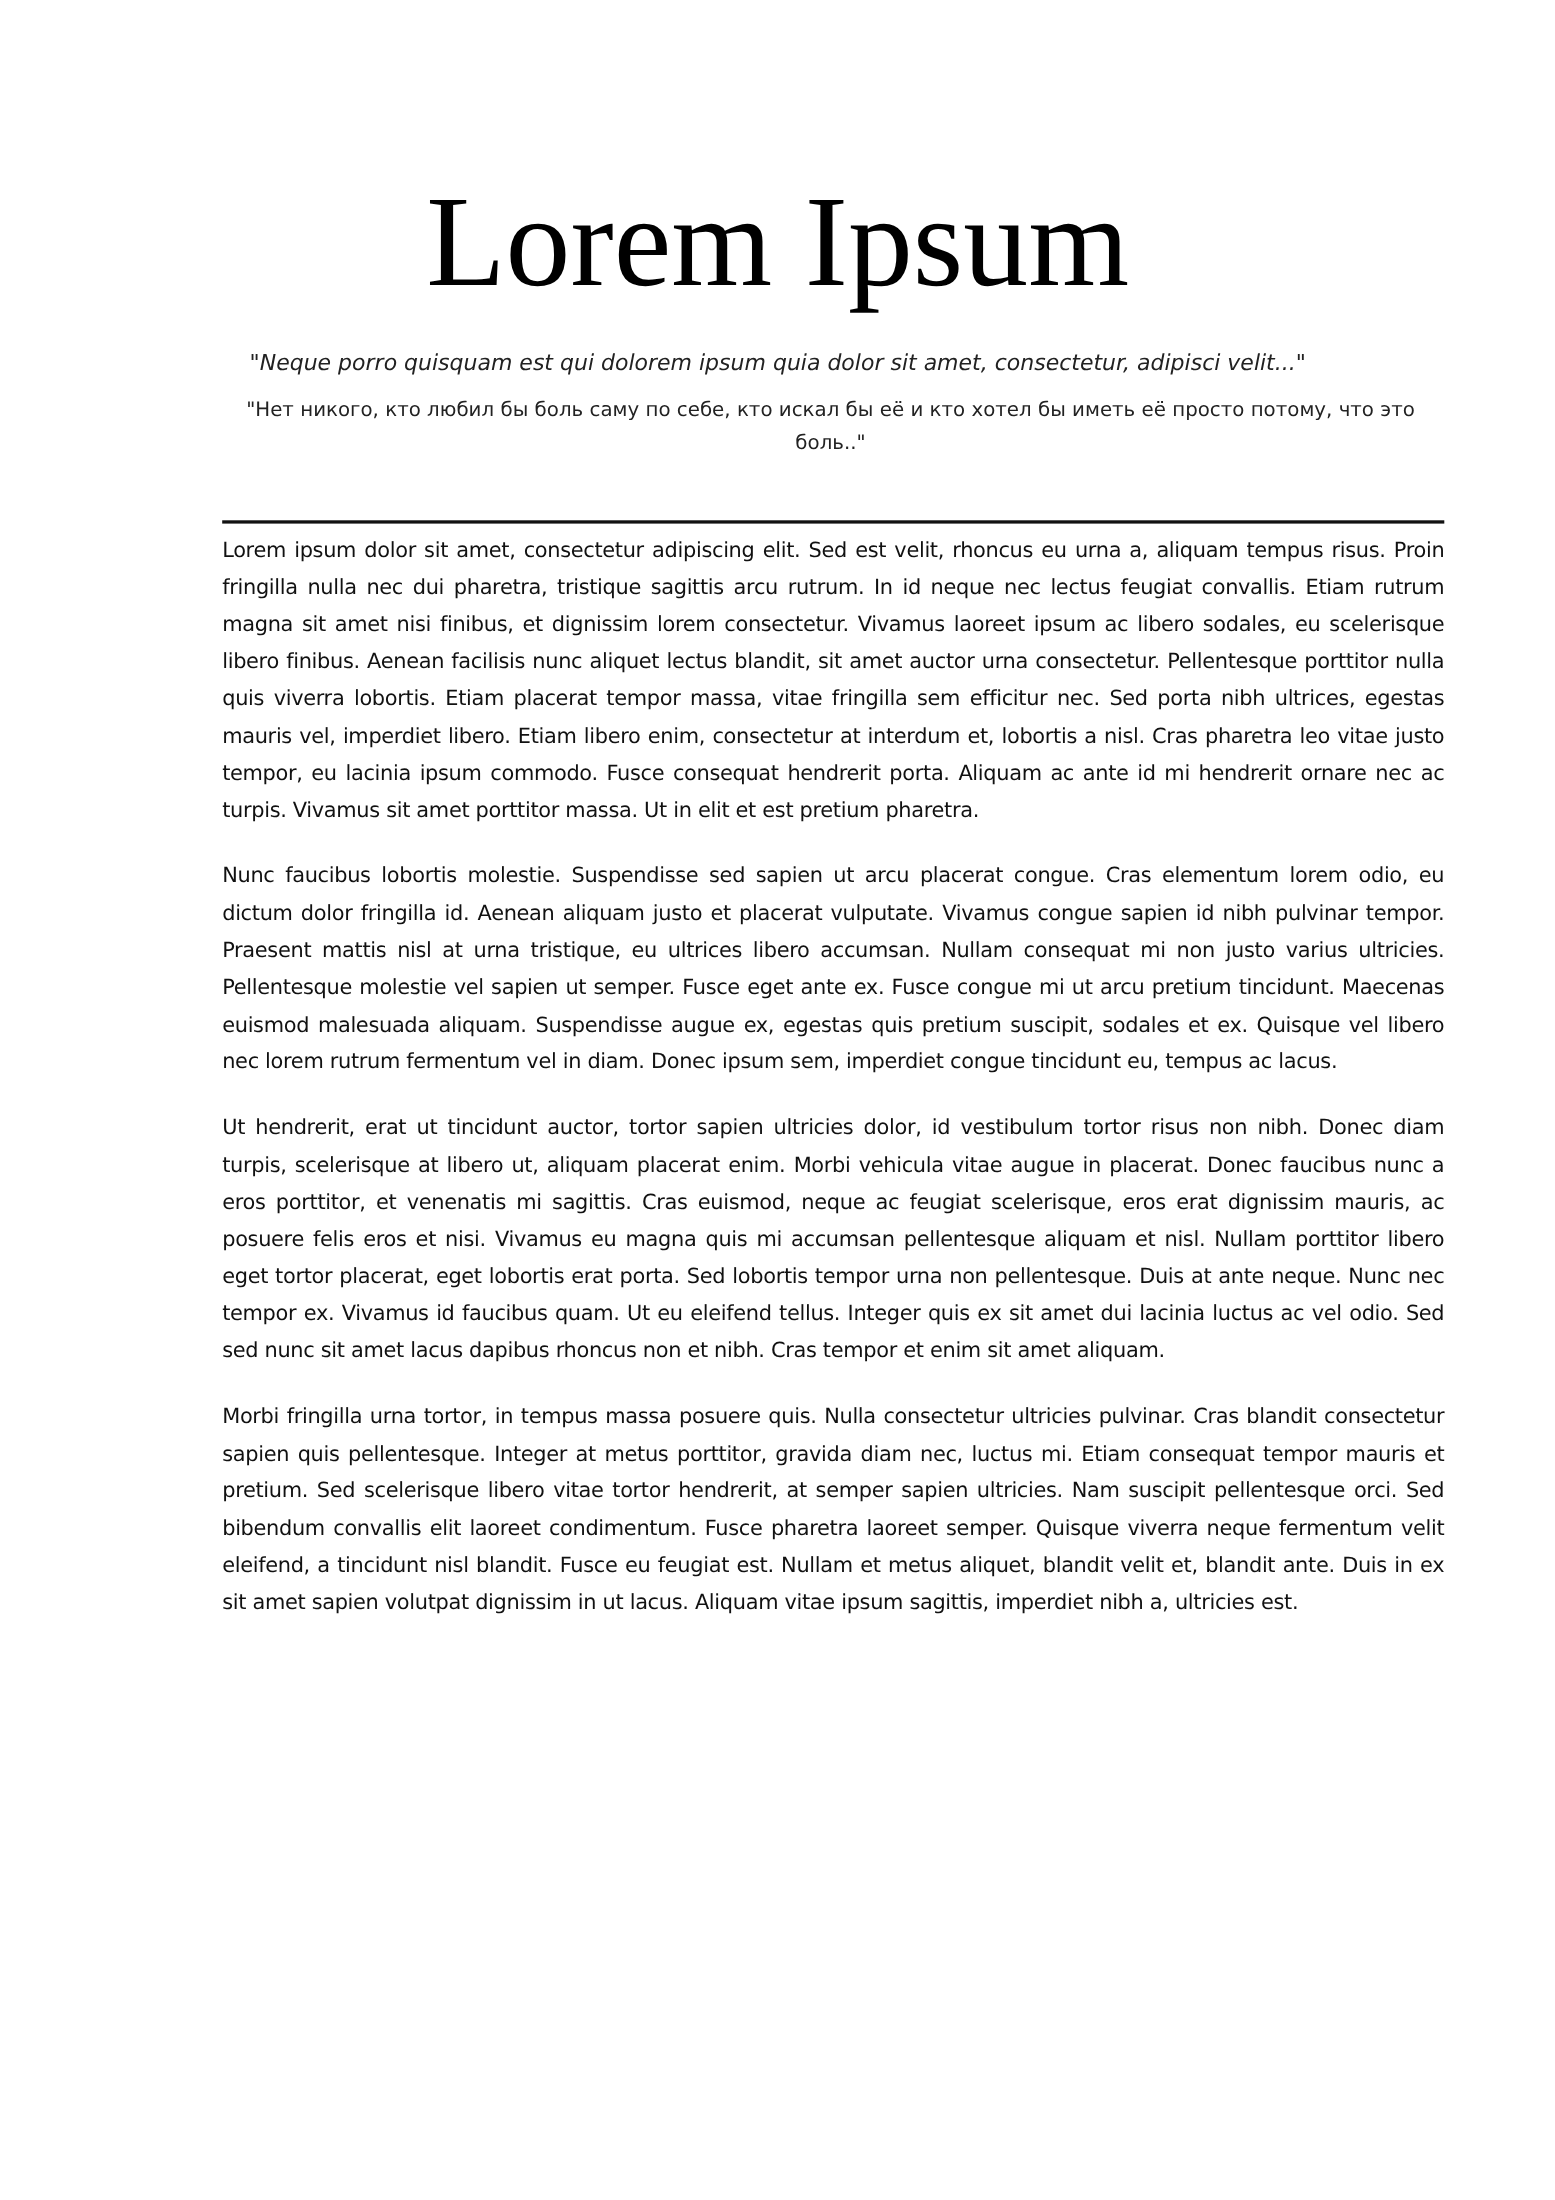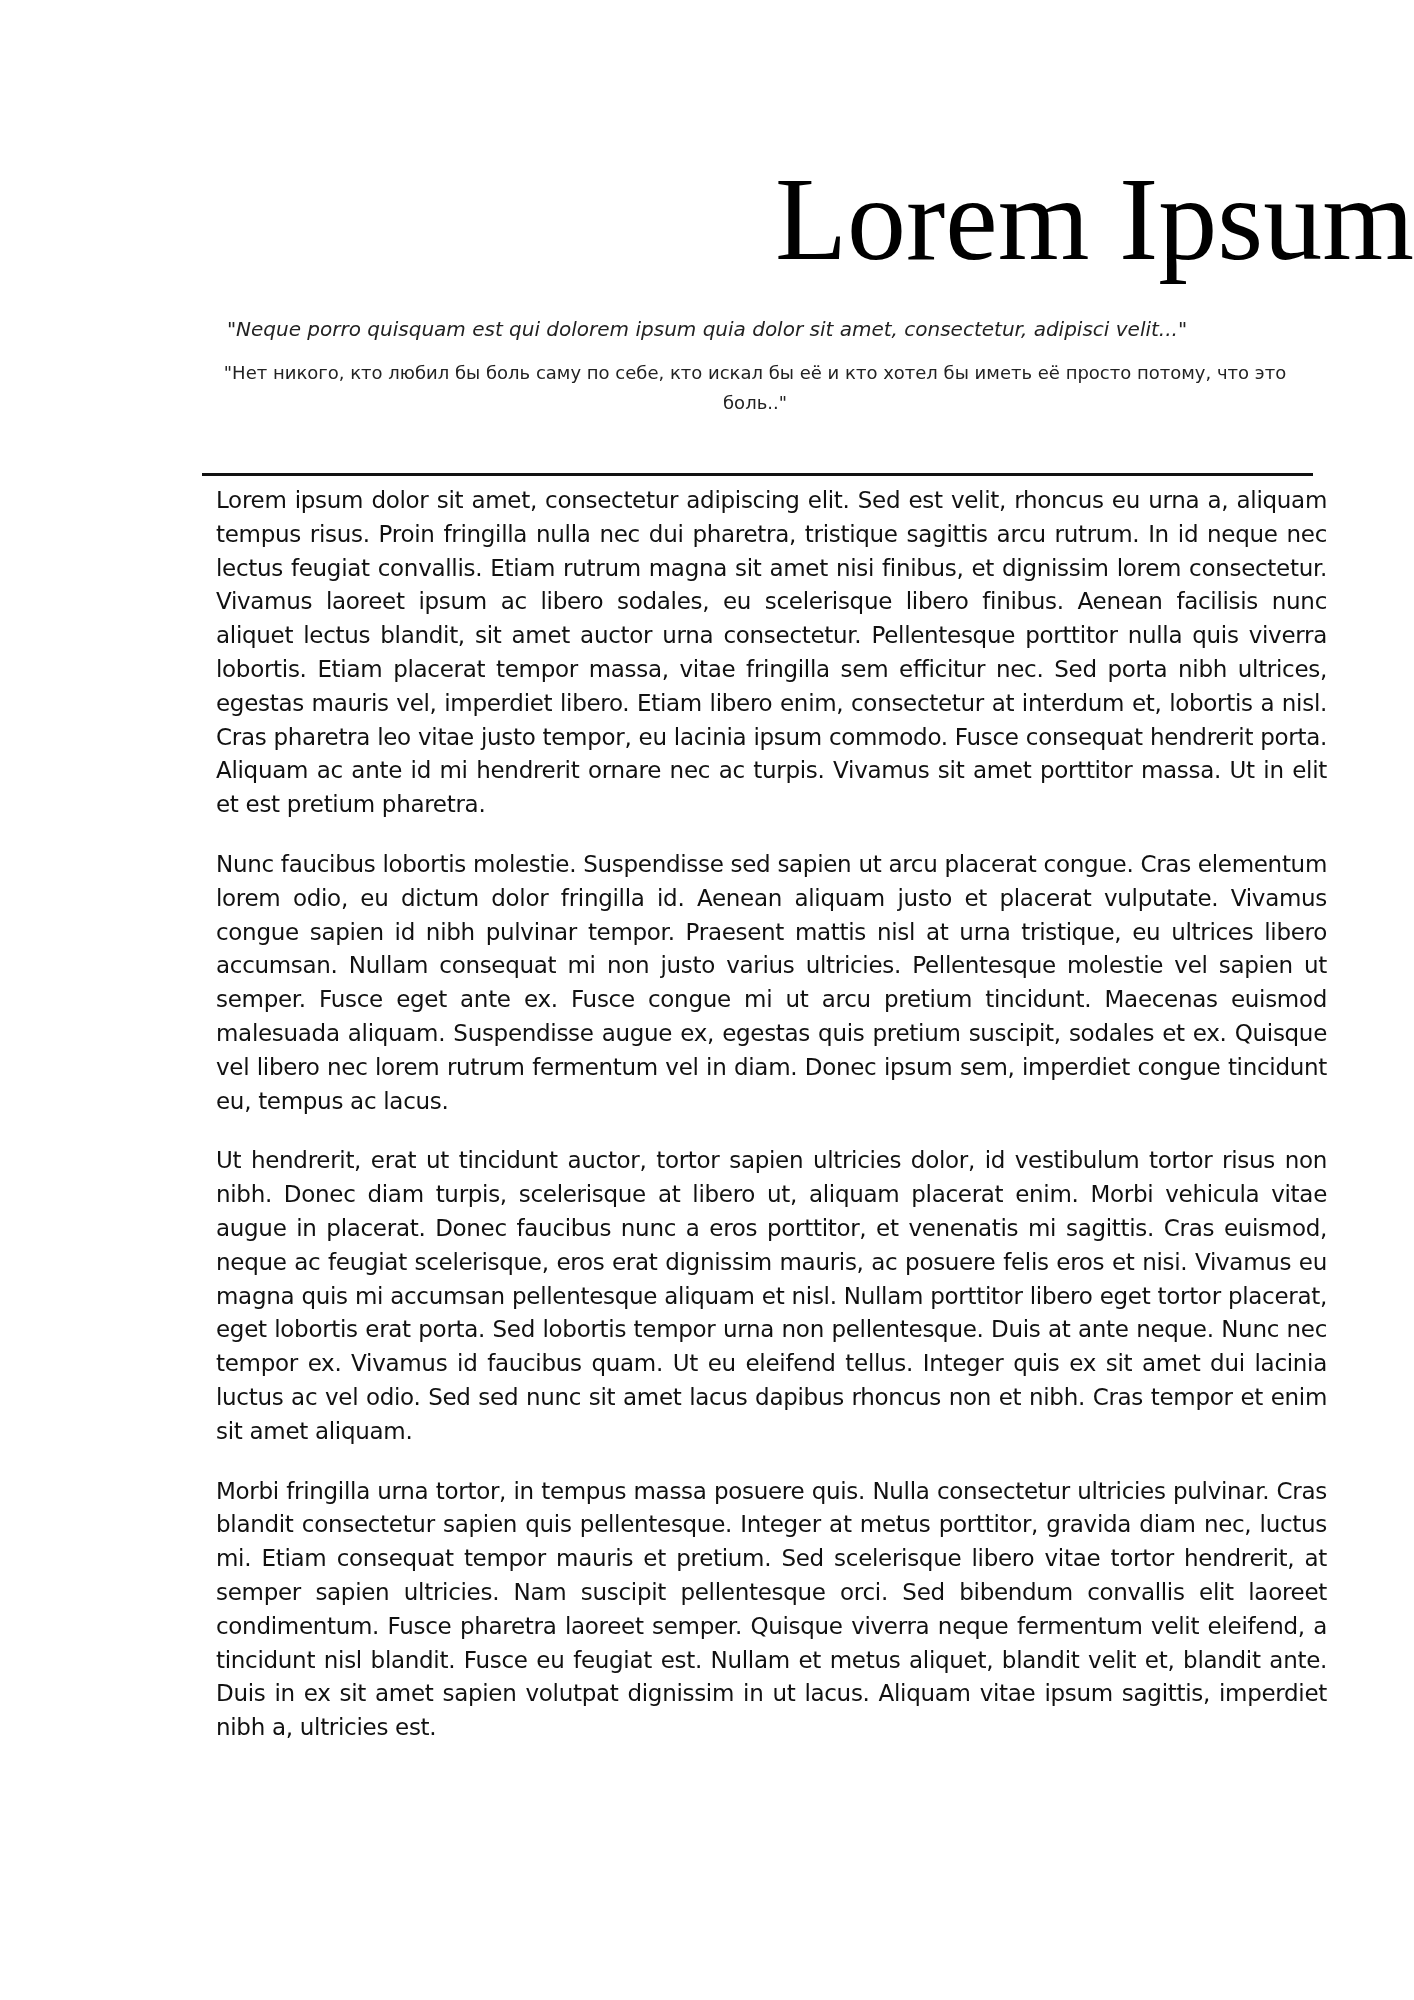--- a/index.html
+++ b/index.html
@@ -1,40 +1,40 @@
 <!DOCTYPE html>
 <html><head>
   <meta charset="utf-8">
   <style>
     html, body { margin: 0; padding: 0; background: #ffffff; }
     body { width: 1414px; height: 2000px; position: relative; overflow: hidden; color: #111111; }
     .title {
       position: absolute; left: 0; width: 1414px; top: 150px;
-      text-align: right; font-family: "Liberation Serif", "DejaVu Serif", serif;
+      text-align: center; font-family: "Liberation Serif", "DejaVu Serif", serif;
       font-size: 118px; line-height: 140px; margin: 0; font-weight: normal; color: #000;
     }
     .quote-latin {
       position: absolute; left: 150px; width: 1114px; top: 314px;
       text-align: center; font-family: "DejaVu Sans", "Liberation Sans", sans-serif;
       font-style: italic; font-size: 20px; line-height: 30px; color: #222;
       margin: 0;
     }
     .quote-cyr {
       position: absolute; left: 215px; width: 1080px; top: 358px;
       text-align: center; font-family: "DejaVu Sans", "Liberation Sans", sans-serif;
       font-size: 18px; line-height: 30px; color: #222; margin: 0;
     }
     .rule {
       position: absolute; left: 202px; width: 1111px; top: 473px;
       height: 3px; background: #111; border: 0; margin: 0;
     }
     .body-text {
-      position: absolute; left: 216px; width: 1111px; top: 484px;
+      position: absolute; left: 202px; width: 1111px; top: 484px;
       font-family: "DejaVu Sans", "Liberation Sans", sans-serif;
-      font-size: 23px; line-height: 33.8px; color: #111;
+      font-size: 19px; line-height: 33.8px; color: #111;
       letter-spacing: -0.3px;
     }
     .body-text p { margin: 0 0 26px 0; text-align: justify; }
   </style>
 </head>
 <body>
 
 <h1 class="title">Lorem Ipsum</h1>
 <p class="quote-latin">"Neque porro quisquam est qui dolorem ipsum quia dolor sit amet, consectetur, adipisci velit..."</p>
 <p class="quote-cyr">"Нет никого, кто любил бы боль саму по себе, кто искал бы её и кто хотел бы иметь её просто потому, что это боль.."</p>

